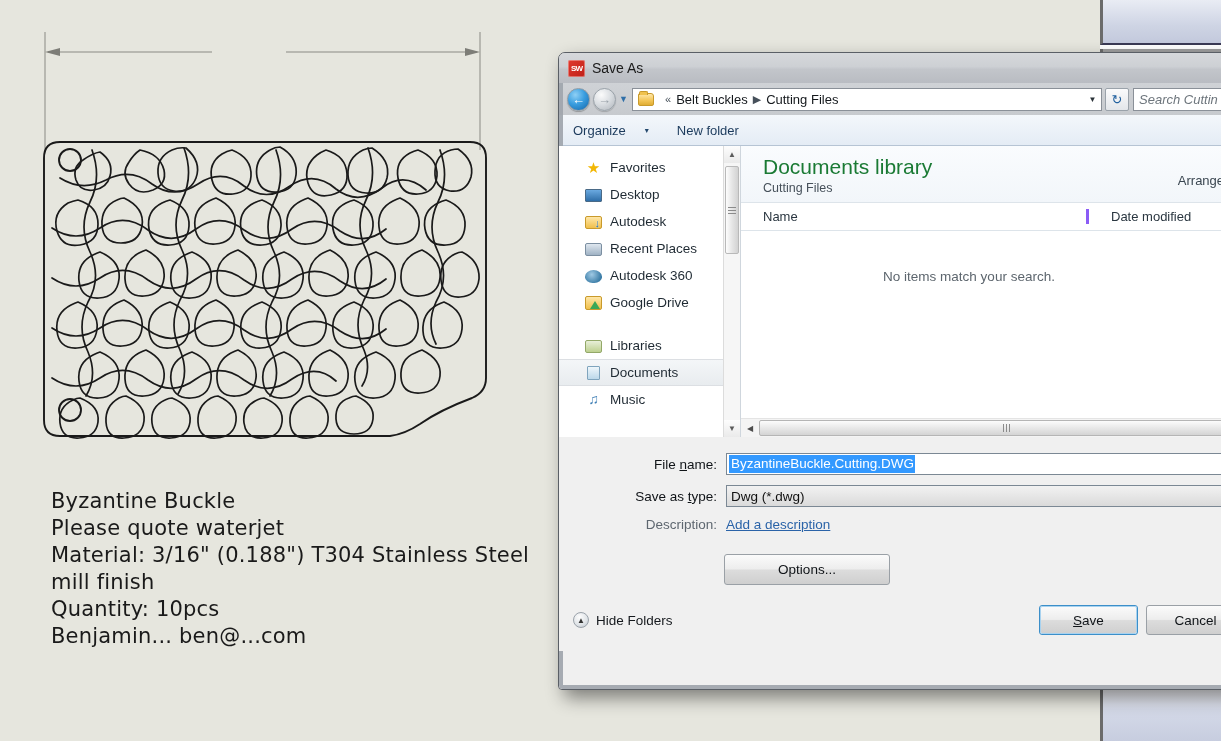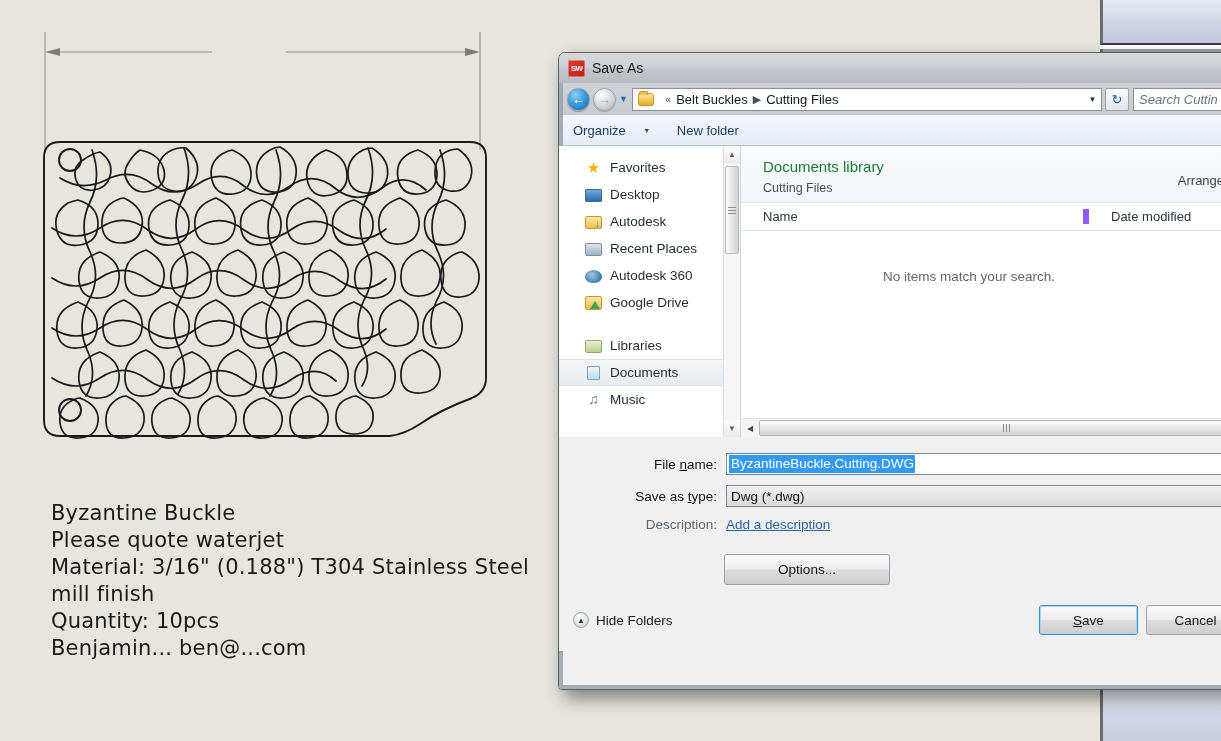--- a/index.html
+++ b/index.html
@@ -9,21 +9,21 @@
     font-family: "Liberation Sans", sans-serif;
   }
   body { position: relative; background: #E6E6DE; }
 
   
   #cad-canvas { position: absolute; inset: 0; background: #E6E6DE; }
 
   #cad-drawing { position: absolute; left: 0; top: 0; width: 620px; height: 470px; }
 
   #cad-notes {
-    position: absolute; left: 51px; top: 500px;
+    position: absolute; left: 51px; top: 488px;
     font-family: "DejaVu Sans", sans-serif;
     font-size: 21px; line-height: 27px;
     color: #1a1a1a; letter-spacing: .2px; white-space: pre;
   }
 
   
   .bg-panel-top {
     position: absolute; left: 1100px; top: 0; width: 121px; height: 45px;
     background: linear-gradient(180deg,#e9ecf4 0%,#ced4e4 60%,#c3c9dc 100%);
     border-left: 3px solid #6b6b6b;
@@ -240,30 +240,30 @@
     background: repeating-linear-gradient(180deg,#8b8b8b 0 1px,transparent 1px 3px);
   }
 
   
   .listpane { flex: 1; background: #fff; position: relative; overflow: hidden; }
   .lib-header {
     padding: 9px 0 0 22px; height: 56px;
     background: linear-gradient(180deg,#fafcfe 0%,#f2f6fa 100%);
     display: flex; justify-content: space-between;
   }
-  .lib-title { font-size: 15px; color: #1a7a34; line-height: 24px; }
+  .lib-title { font-size: 21px; color: #1a7a34; line-height: 24px; }
   .lib-sub { font-size: 12.5px; color: #46505a; margin-top: 2px; }
   .arrange-by { font-size: 13px; color: #3a4650; margin: 18px 12px 0 0; white-space: nowrap; }
   .col-head {
     height: 29px; border-top: 1px solid #dde4ea; border-bottom: 1px solid #dde4ea;
     display: flex; align-items: center; font-size: 13px; color: #2a3640;
     background: #fff;
   }
   .col { padding-left: 22px; }
-  .col.name { width: 348px; border-right: 6px solid #8b5cf6; }
+  .col.name { width: 348px; border-right: 3px solid #8b5cf6; }
   .empty-msg {
     margin-top: 38px; text-align: center; font-size: 13.5px; color: #5d666e;
     padding-right: 60px;
   }
   .hscroll {
     position: absolute; left: 0; right: 0; bottom: 0; height: 19px;
     background: #f4f4f4; display: flex; align-items: center;
     border-top: 1px solid #e4e4e4;
   }
   .hsb-arrow {

